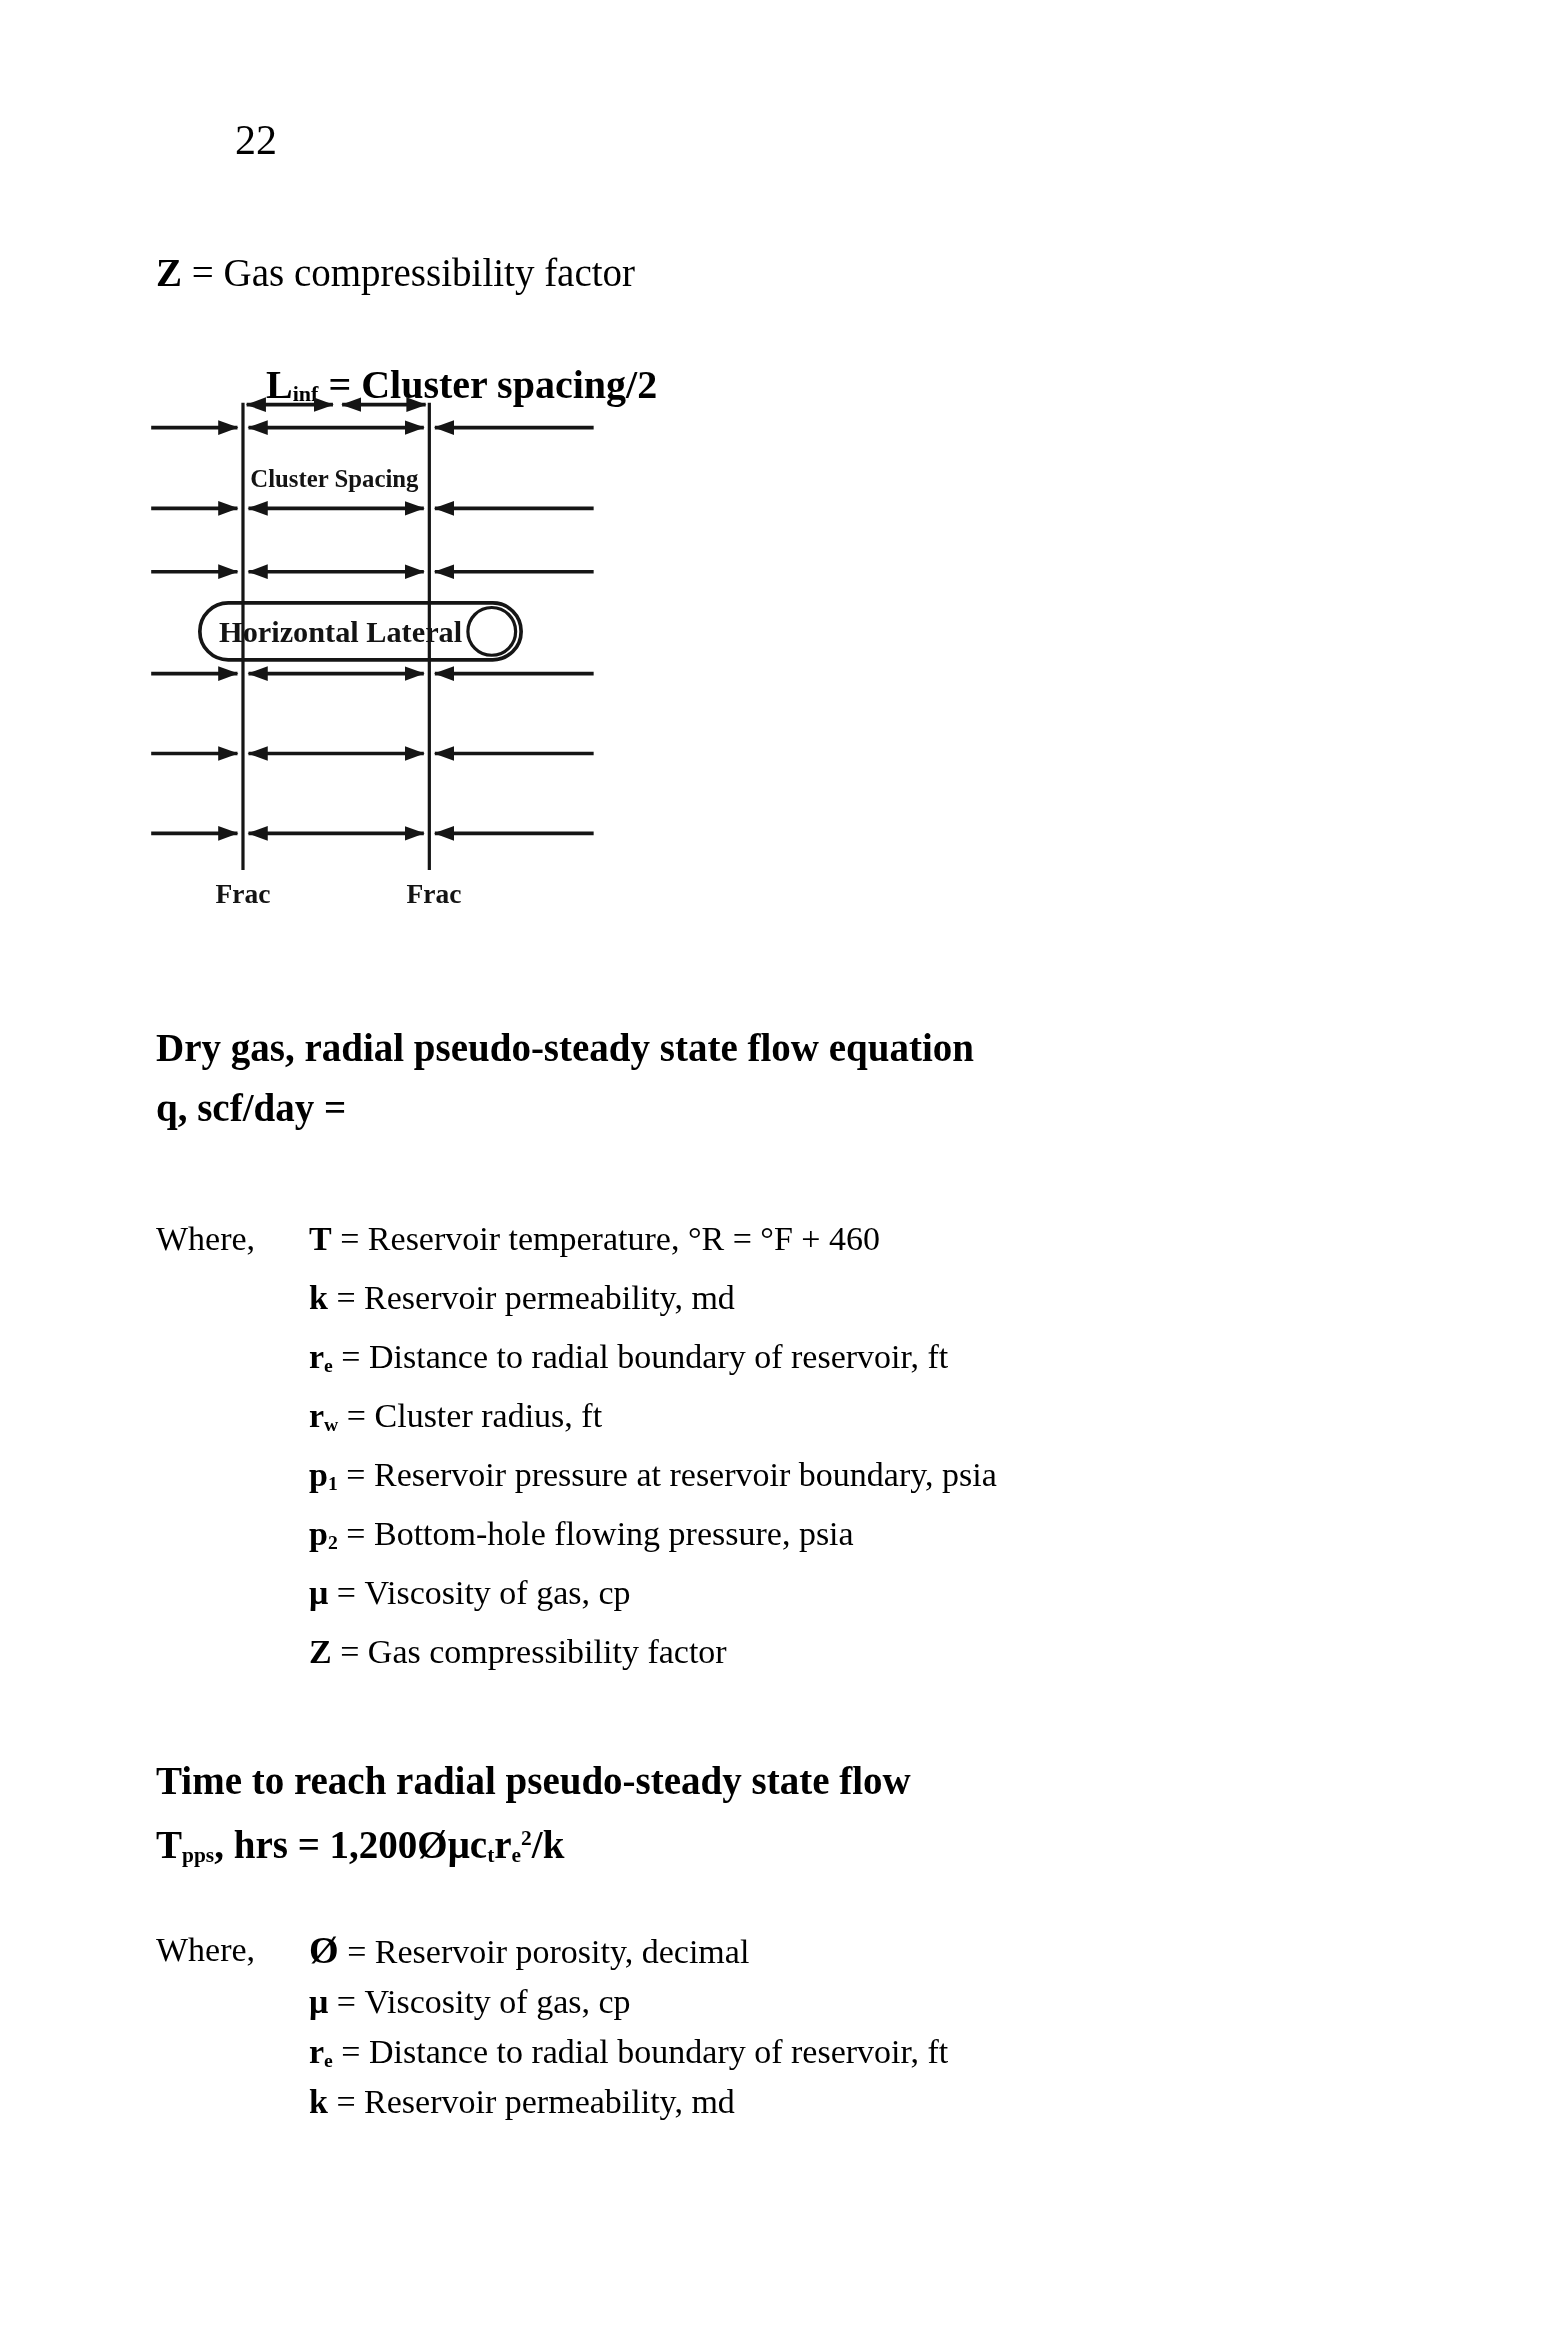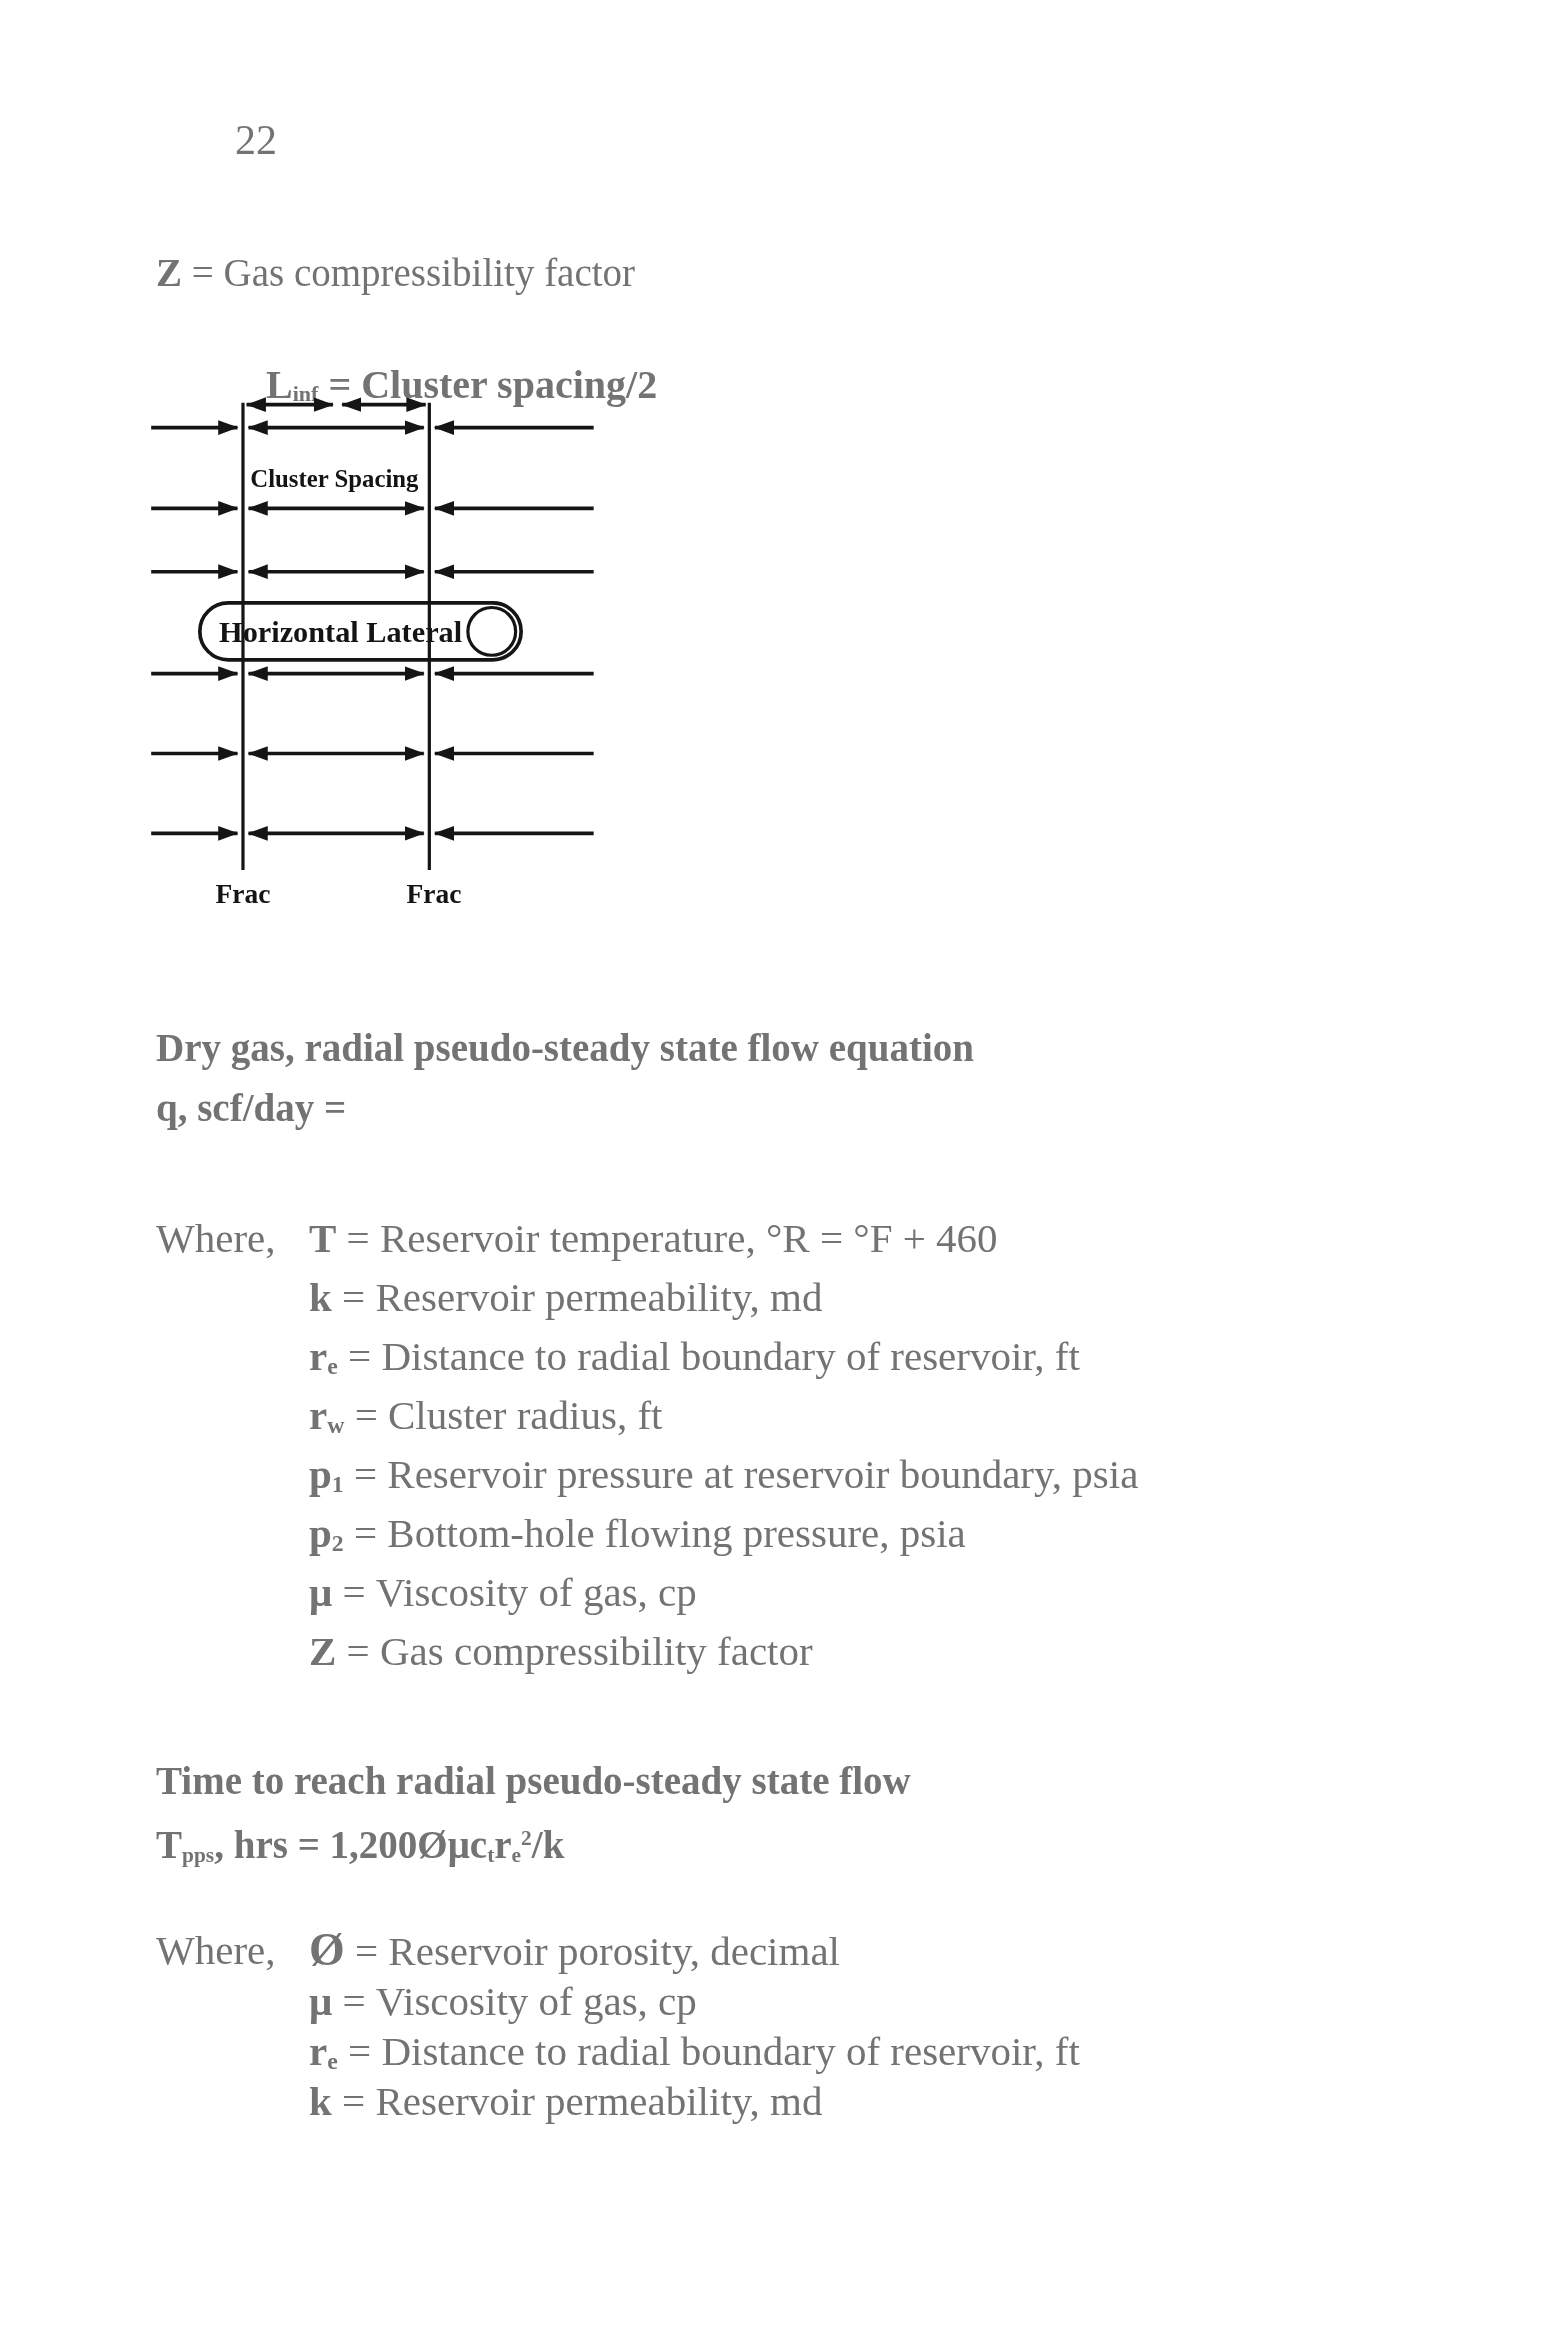--- a/index.html
+++ b/index.html
@@ -1,18 +1,18 @@
 <!DOCTYPE html>
 <html style="font-size:14.7px"><head>
 <meta charset="utf-8">
 <style>
   html,body { margin:0; padding:0; background:#e8e8e8; }
   .page {
     position:relative; width:1568px; height:2351px; background:#ffffff;
-    font-family:"Liberation Serif","DejaVu Serif",serif; color:#737373;
+    font-family:"Liberation Serif","DejaVu Serif",serif; color:#000000;
     overflow:hidden;
   }
   .abs { position:absolute; white-space:nowrap; }
   .page-number { left:235px; top:116px; font-size:42px; }
   .intro-line { left:156px; top:250px; font-size:39px; }
   .sym { font-weight:700; }
   .def { font-weight:400; }
   .ssub { font-size:0.58em; font-weight:700; line-height:0; vertical-align:-0.18em; }
   .diagram-title { left:266px; top:361px; font-size:40px; font-weight:700; }
   .diagram-title sub { font-size:0.55em; line-height:0; vertical-align:-0.15em; }
@@ -25,21 +25,21 @@
   .equation .lhs { line-height:51px; }
   .frac { display:inline-block; margin-left:14.7px; text-align:center; }
   .frac .num { display:block; line-height:50px; padding:0 42px 1.8px 42px; border-bottom:3.7px solid #141414; }
   .frac .den { display:block; line-height:50px; padding:3.7px 7.3px 0 7.3px; }
   .equation sub, .eq2 sub { font-size:0.55em; line-height:0; vertical-align:-0.18em; }
   .equation sup, .eq2 sup { font-size:0.55em; line-height:0; vertical-align:0.62em; }
   .eq2 { left:156px; top:1822px; font-size:39px; font-weight:700; }
   .where-block { position:absolute; left:156px; }
   .wb1 { top:1209px; }
   .wb2 { top:1925px; }
-  .where-row { position:relative; padding-left:153px; font-size:41px; white-space:nowrap; }
+  .where-row { position:relative; padding-left:153px; font-size:34px; white-space:nowrap; }
   .wb1 .where-row { line-height:59px; }
   .wb2 .where-row { line-height:50px; }
   .where-label { position:absolute; left:0; top:0; font-weight:400; }
   .wb2 .where-row:first-child .sym { font-size:1.12em; }
 </style>
 </head>
 <body>
 
 <div class="page">
 

